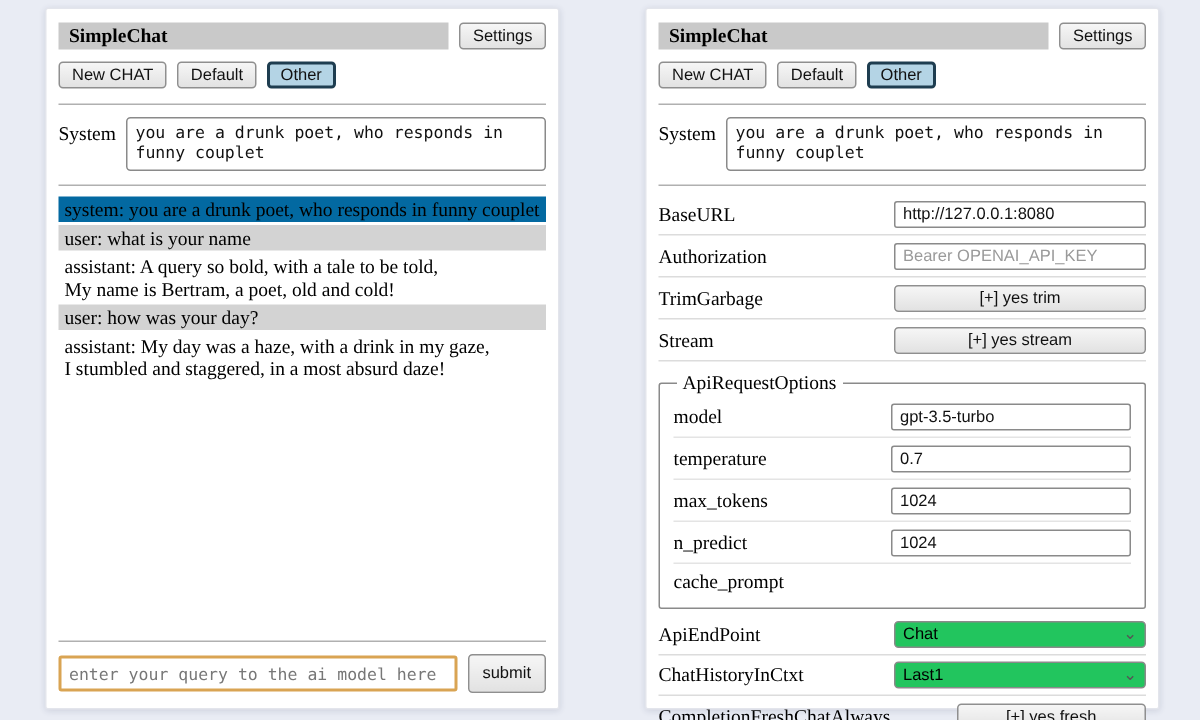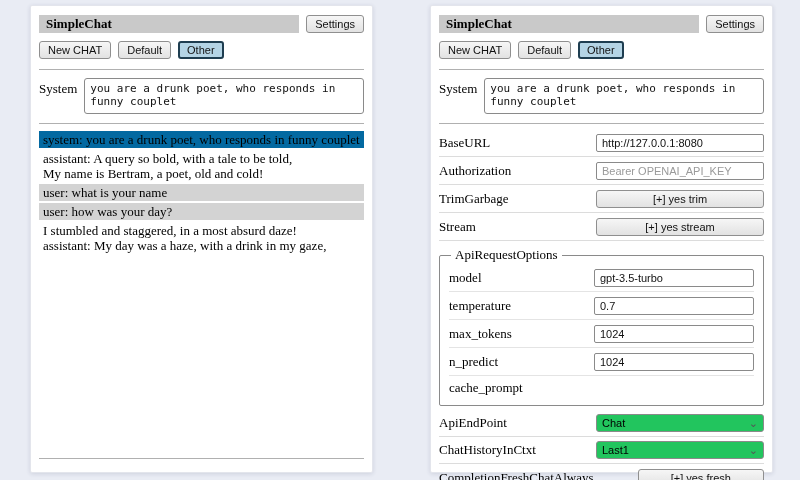--- a/index.html
+++ b/index.html
@@ -173,36 +173,40 @@
 
   <div class="system-row">
     <span class="system-label">System</span>
     <textarea class="system-ta" style="">you are a drunk poet, who responds in funny couplet</textarea>
   </div>
 
   <hr class="divider">
 
   <div class="messages">
     <div class="msg system">system: you are a drunk poet, who responds in funny couplet</div>
+    <div class="msg user">user: what is your name</div>
     <div class="msg assistant">
       <div>assistant: A query so bold, with a tale to be told,</div>
       <div>My name is Bertram, a poet, old and cold!</div>
     </div>
-    <div class="msg user">user: what is your name</div>
     <div class="msg user">user: how was your day?</div>
     <div class="msg assistant">
+      <div>assistant: My day was a haze, with a drink in my gaze,</div>
       <div>I stumbled and staggered, in a most absurd daze!</div>
-      <div>assistant: My day was a haze, with a drink in my gaze,</div>
     </div>
   </div>
 
   <div class="spacer"></div>
 
   <hr class="divider">
 
+  <div class="query-row">
+    <input class="query-input focused" type="text" placeholder="enter your query to the ai model here" style="">
+    <button class="submit-btn">submit</button>
+  </div>
 </div>
 
 <div class="panel right">
   <div class="hdr">
     <div class="titlebar">SimpleChat</div>
     <button class="settings-btn">Settings</button>
   </div>
 
   <div class="sessions">
     <button class="session-btn">New CHAT</button>

